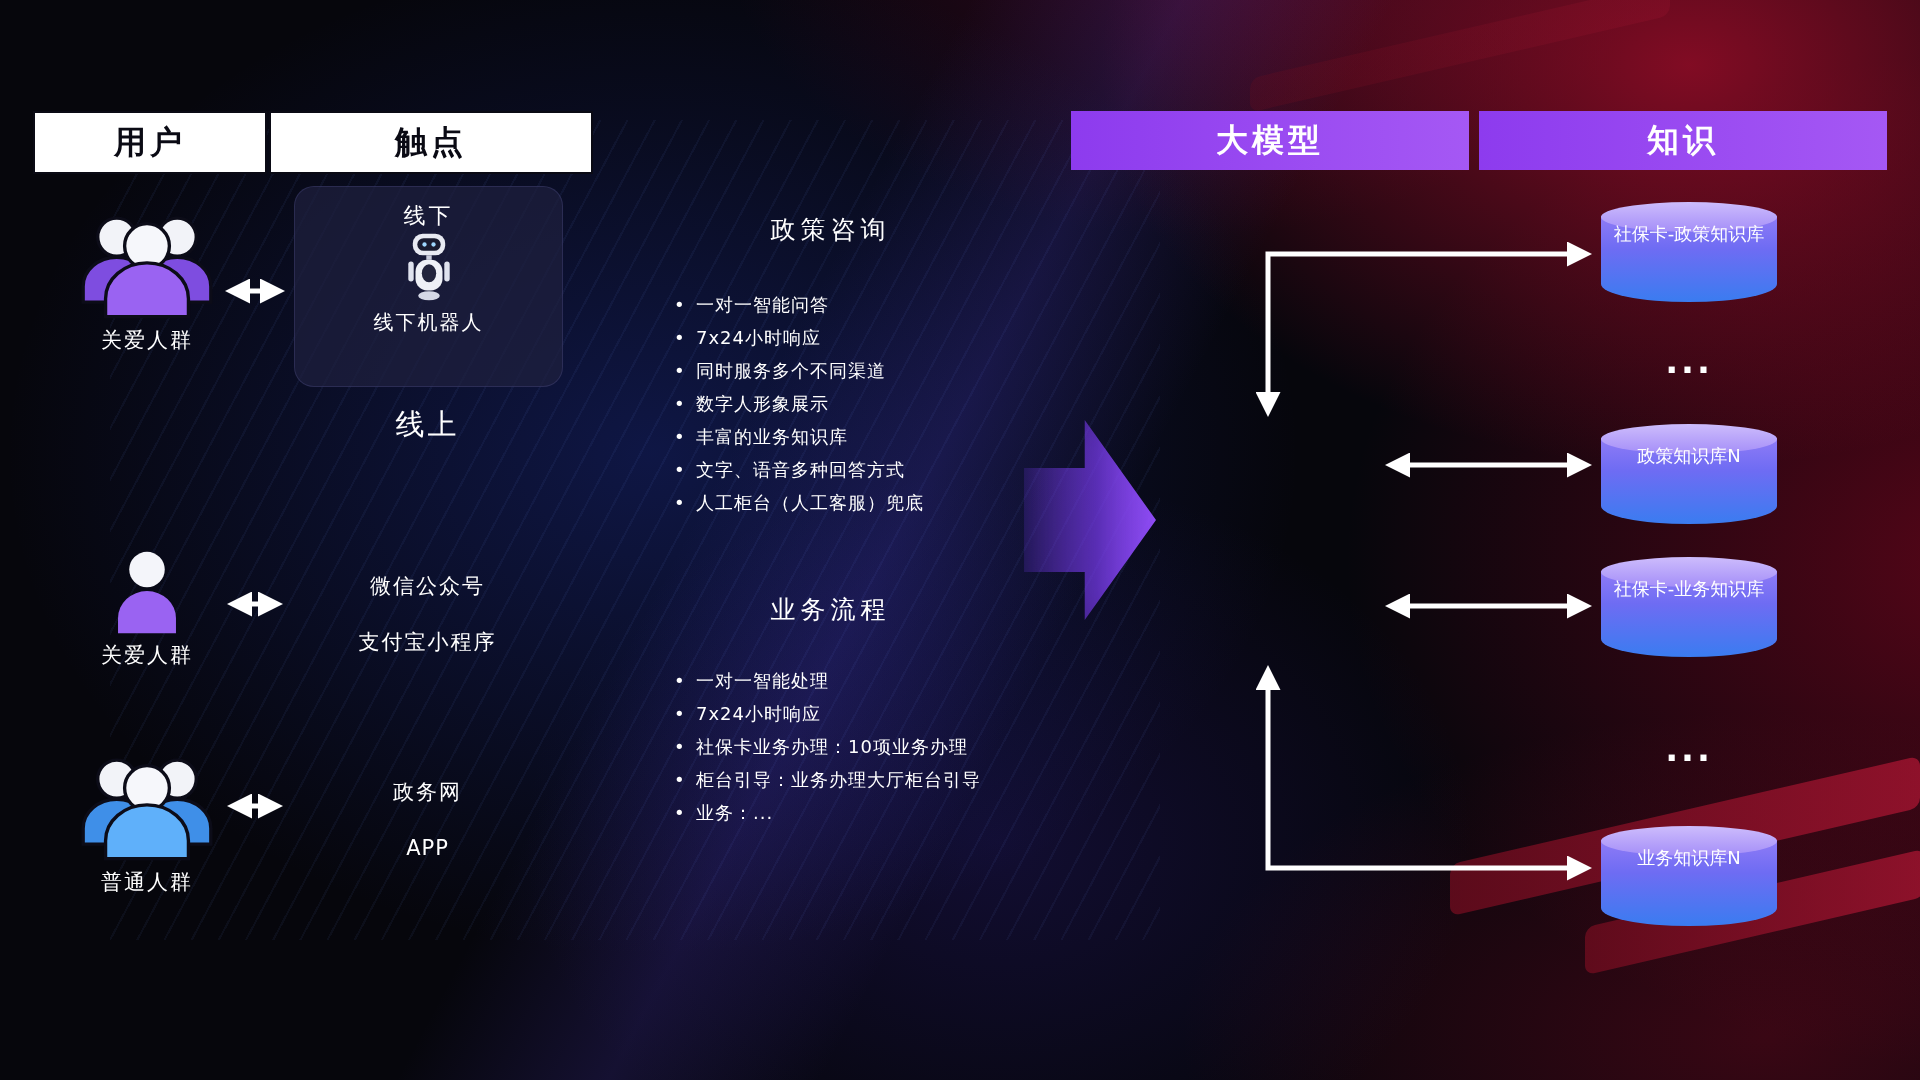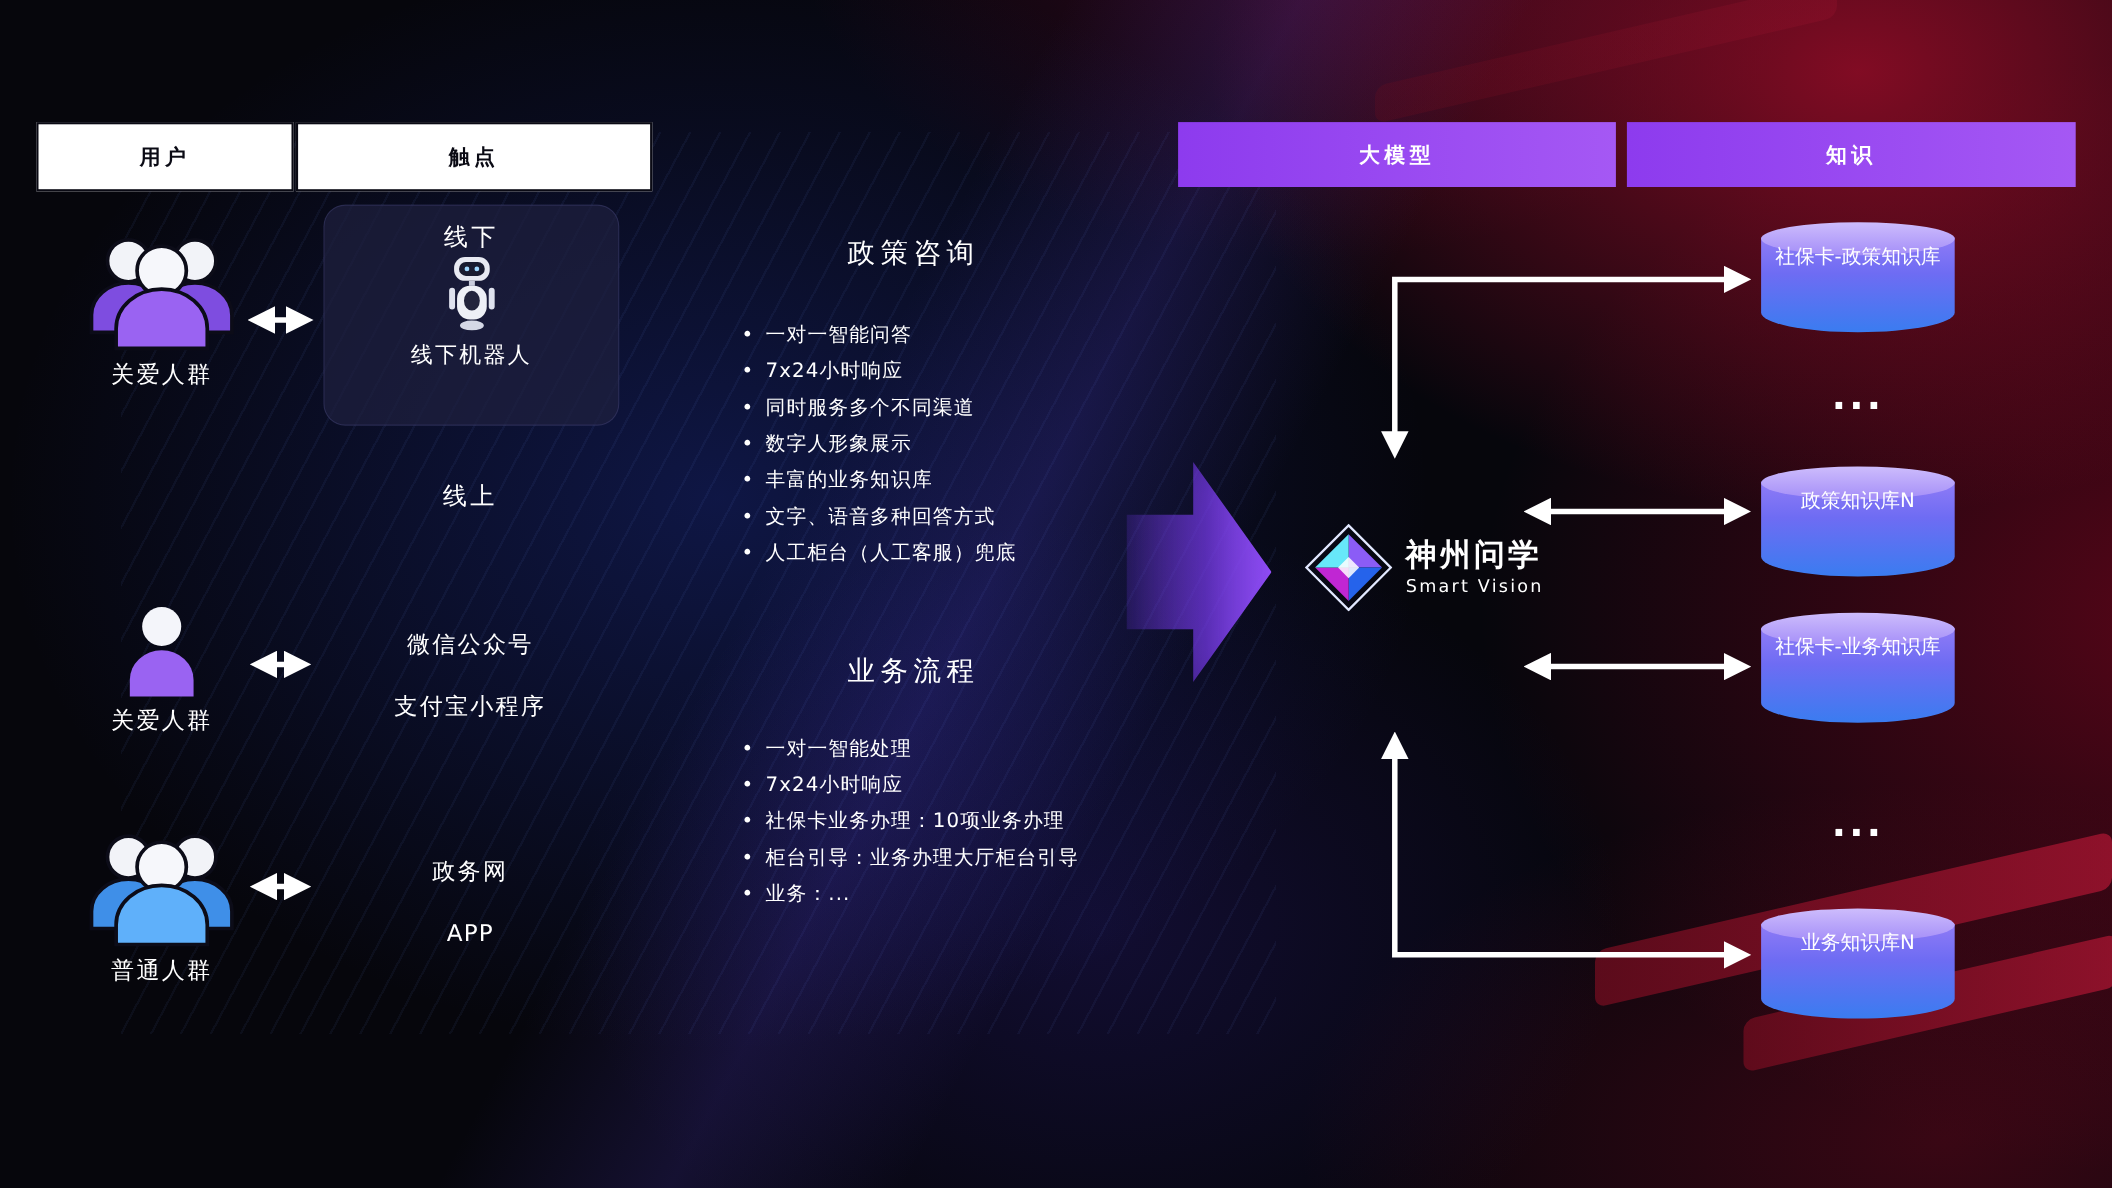--- a/index.html
+++ b/index.html
@@ -22,42 +22,42 @@
   .bg-beam{position:absolute;left:260px;top:0;width:1200px;height:1080px;
     background:linear-gradient(118deg, transparent 40%, rgba(95,70,235,.17) 52%, transparent 64%);}
   .red-bar{position:absolute;background:linear-gradient(90deg,#6d0c1e,#a31430);
     transform:skewY(-13deg);border-radius:10px;opacity:.8;}
   .red-bar.b1{left:1450px;top:810px;width:470px;height:52px;}
   .red-bar.b2{left:1585px;top:888px;width:340px;height:48px;}
   .red-bar.b3{left:1250px;top:30px;width:420px;height:34px;opacity:.25;}
 
   
   .col-header{position:absolute;top:111px;height:59px;display:flex;align-items:center;
-    justify-content:center;font-size:19px;font-weight:bold;letter-spacing:4px;z-index:3;}
+    justify-content:center;font-size:32px;font-weight:bold;letter-spacing:4px;z-index:3;}
   .col-header.white{background:#ffffff;color:#0a0a14;border:2px solid #0a0a14;}
   .col-header.blue{background:linear-gradient(90deg,#0a64ee,#0b83f2);color:#fff;}
   .col-header.purple{background:linear-gradient(90deg,#8d3bee,#a558f4);color:#fff;}
   .h1{left:33px;width:230px;} .h2{left:269px;width:320px;} .h3{left:594px;width:473px;}
   .h4{left:1071px;width:398px;} .h5{left:1479px;width:408px;}
 
   
   .user-block{position:absolute;left:47px;width:200px;text-align:center;z-index:2;font-family:Liberation Serif, serif;}
   .user-block svg{display:block;margin:0 auto;}
   .user-label{margin-top:6px;font-size:21px;letter-spacing:2px;}
   .u1{top:208px;} .u2{top:549px;} .u3{top:750px;}
 
   
   .offline-card{position:absolute;left:294px;top:176px;width:267px;height:199px;
     border-radius:20px;background:rgba(30,32,62,.72);border:1px solid rgba(130,130,210,.18);
     display:flex;flex-direction:column;align-items:center;z-index:2;margin-top:10px;}
   .card-title{margin-top:14px;font-size:22px;letter-spacing:3px;}
   .card-sub{font-size:20px;letter-spacing:2px;margin-top:6px;}
   .tp-label{position:absolute;left:294px;width:267px;text-align:center;z-index:2;
     font-size:21px;letter-spacing:2px;}
-  .tp-online{top:436px;font-size:22px;letter-spacing:3px;}
+  .tp-online{top:405px;font-size:29px;letter-spacing:3px;}
   .tp-wechat{top:572px;} .tp-alipay{top:628px;} .tp-gov{top:778px;} .tp-app{top:836px;letter-spacing:1px;}
 
   
   .scene-title{position:absolute;left:594px;width:473px;text-align:center;
     font-size:25px;letter-spacing:5px;z-index:2;}
   .st1{top:213px;} .st2{top:593px;}
   .scene-list{position:absolute;left:672px;list-style:none;margin:0;padding:0;z-index:2;}
   .sl1{top:288px;} .sl2{top:664px;}
   .scene-list li{position:relative;padding-left:24px;line-height:33px;font-size:18px;letter-spacing:1px;}
   .scene-list li::before{content:"•";position:absolute;left:2px;}
@@ -177,34 +177,20 @@
   <ul class="scene-list sl2">
     <li>一对一智能处理</li>
     <li>7x24小时响应</li>
     <li>社保卡业务办理：10项业务办理</li>
     <li>柜台引导：业务办理大厅柜台引导</li>
     <li>业务：...</li>
   </ul>
 
   <div class="big-arrow"></div>
 
-  <div class="logo-block">
-    <svg width="80" height="80" viewBox="0 0 100 100">
-      <polygon points="50,12 88,50 50,50" fill="#8b5cf6"></polygon>
-      <polygon points="88,50 50,88 50,50" fill="#2563eb"></polygon>
-      <polygon points="50,88 12,50 50,50" fill="#c026d3"></polygon>
-      <polygon points="12,50 50,12 50,50" fill="#67e8f9"></polygon>
-      <polygon points="50,38 62,50 50,62 38,50" fill="rgba(255,255,255,0.85)"></polygon>
-      <polygon points="50,2 98,50 50,98 2,50" fill="none" stroke="#e2e8ff" stroke-width="2.5"></polygon>
-    </svg>
-    <div class="logo-text">
-      <div class="name">神州问学</div>
-      <div class="sub">Smart Vision</div>
-    </div>
-  </div>
 
   <div class="db db1">
     <div class="db-body"></div>
     <div class="db-label">社保卡-政策知识库</div>
   </div>
   <div class="dots dots1">...</div>
   <div class="db db2">
     <div class="db-body"></div>
     <div class="db-label">政策知识库N</div>
   </div>

